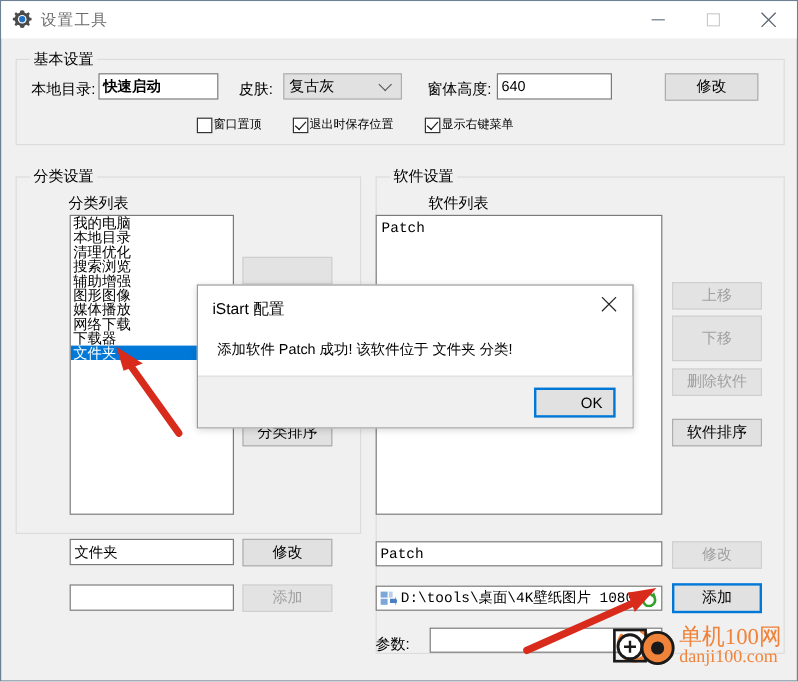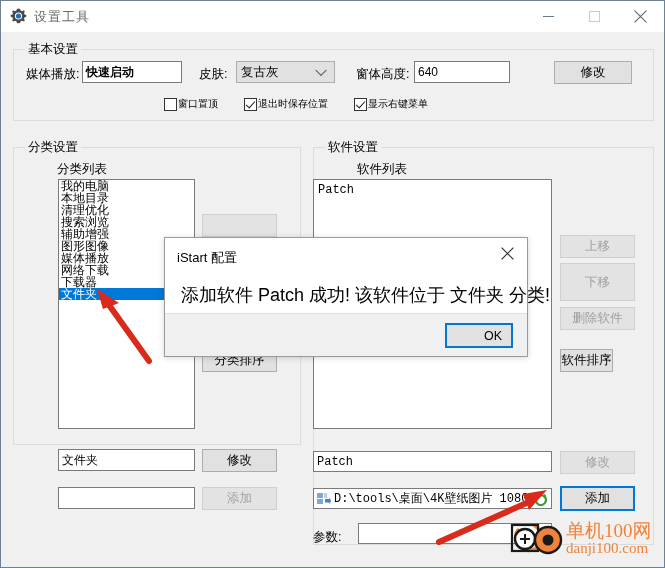--- a/index.html
+++ b/index.html
@@ -188,21 +188,21 @@
     font-size: 13px; color: #000;
     white-space: nowrap;
   }
   #dialog .dlg-close {
     position: absolute; right: 0px; top: 0px;
     width: 40px; height: 30px;
     display: flex; align-items: center; justify-content: center;
   }
   #dialog .dlg-msg {
     position: absolute; left: 16px; top: 45px;
-    font-size: 18px; color: #000;
+    font-size: 12px; color: #000;
     white-space: nowrap;
   }
   #dialog .dlg-footer {
     position: absolute; left: 0; right: 0; bottom: 0;
     height: 43px;
     background: #f0f0f0;
     border-top: 1px solid #dfdfdf;
     box-sizing: border-box;
   }
   #dialog .dlg-ok {
@@ -250,21 +250,21 @@
       <svg class="glyph-close" width="13" height="13" viewBox="0 0 13 13">
         <path d="M0.6 0.6 L12.4 12.4 M12.4 0.6 L0.6 12.4" stroke="#5a6672" stroke-width="1.1" fill="none"></path>
       </svg>
     </div>
   </div>
 
   <div class="group" id="grp-basic">
     <div class="group-title">基本设置</div>
   </div>
 
-  <div class="lbl" style="left:25px; top:65px;">媒体播放:</div>
+  <div class="lbl" style="left:25px; top:65px;">本地目录:</div>
   <div class="tbox" style="left:81px; top:60px; width:100px; height:22px;font-weight:bold;">快速启动</div>
 
   <div class="lbl" style="left:198px; top:65px;">皮肤:</div>
   <div class="combo" style="left:235px; top:60px; width:99px; height:22px;">
     <span>复古灰</span>
     <span class="arrow"></span>
   </div>
 
   <div class="lbl" style="left:355px; top:65px;">窗体高度:</div>
   <div class="tbox" style="left:413px; top:60px; width:96px; height:22px;">640</div>
@@ -319,21 +319,21 @@
 
   <div class="lbl" style="left:356px; top:160px;">软件列表</div>
 
   <div class="listbox" style="left:312px; top:178px; width:239px; height:250px;" id="soft-list">
       <div class="li" style="line-height: 15px; height: 15px; padding-left: 4px; padding-top: 3px;">Patch</div>
     </div>
 
   <div class="btn disabled" style="left:559px; top:234px; width:75px; height:23px;">上移</div>
   <div class="btn disabled" style="left:559px; top:262px; width:75px; height:38px;">下移</div>
   <div class="btn disabled" style="left:559px; top:306px; width:75px; height:23px;">删除软件</div>
-  <div class="btn" style="left:559px; top:348px; width:53px; height:23px;">软件排序</div>
+  <div class="btn" style="left:559px; top:348px; width:75px; height:23px;">软件排序</div>
 
   <div class="tbox mono" style="left:312px; top:450px; width:239px; height:21px;">Patch</div>
   <div class="btn disabled" style="left:559px; top:450px; width:75px; height:23px;">修改</div>
 
   <div class="tbox mono" style="left:312px; top:487px; width:239px; height:21px; position:absolute;">
     <svg class="pathicon" viewBox="0 0 14 13">
       <rect x="0" y="1" width="6" height="5" fill="#7da7d9"></rect>
       <rect x="0" y="7" width="6" height="5" fill="#7da7d9"></rect>
       <rect x="7" y="1" width="3.2" height="5" fill="#b9cfe8"></rect>
       <path d="M8 7 L12.5 7 L12.5 5 L14 9 L12.5 12.5 L12.5 10.5 L8 10.5 Z" fill="#4a7fc1"></path>

